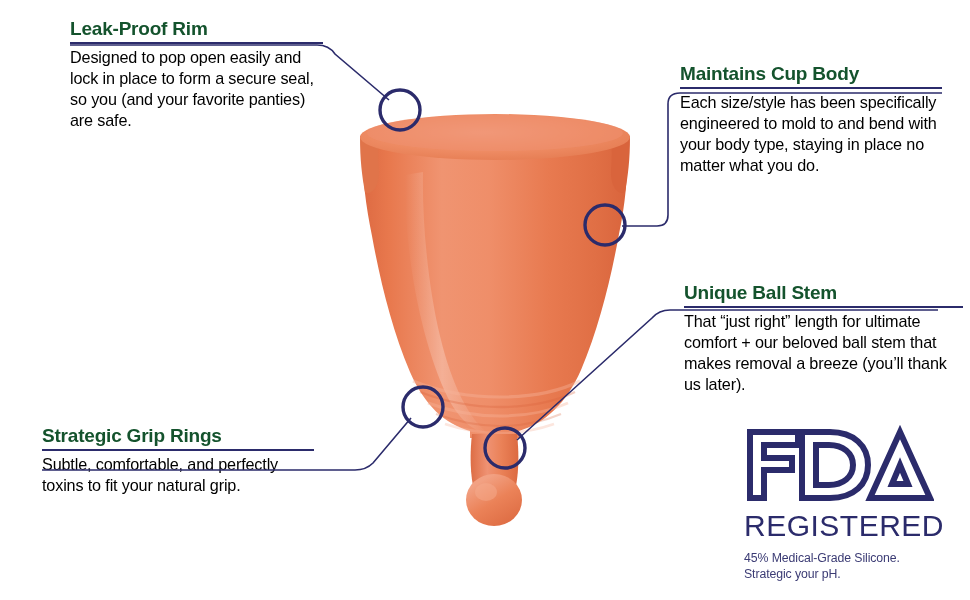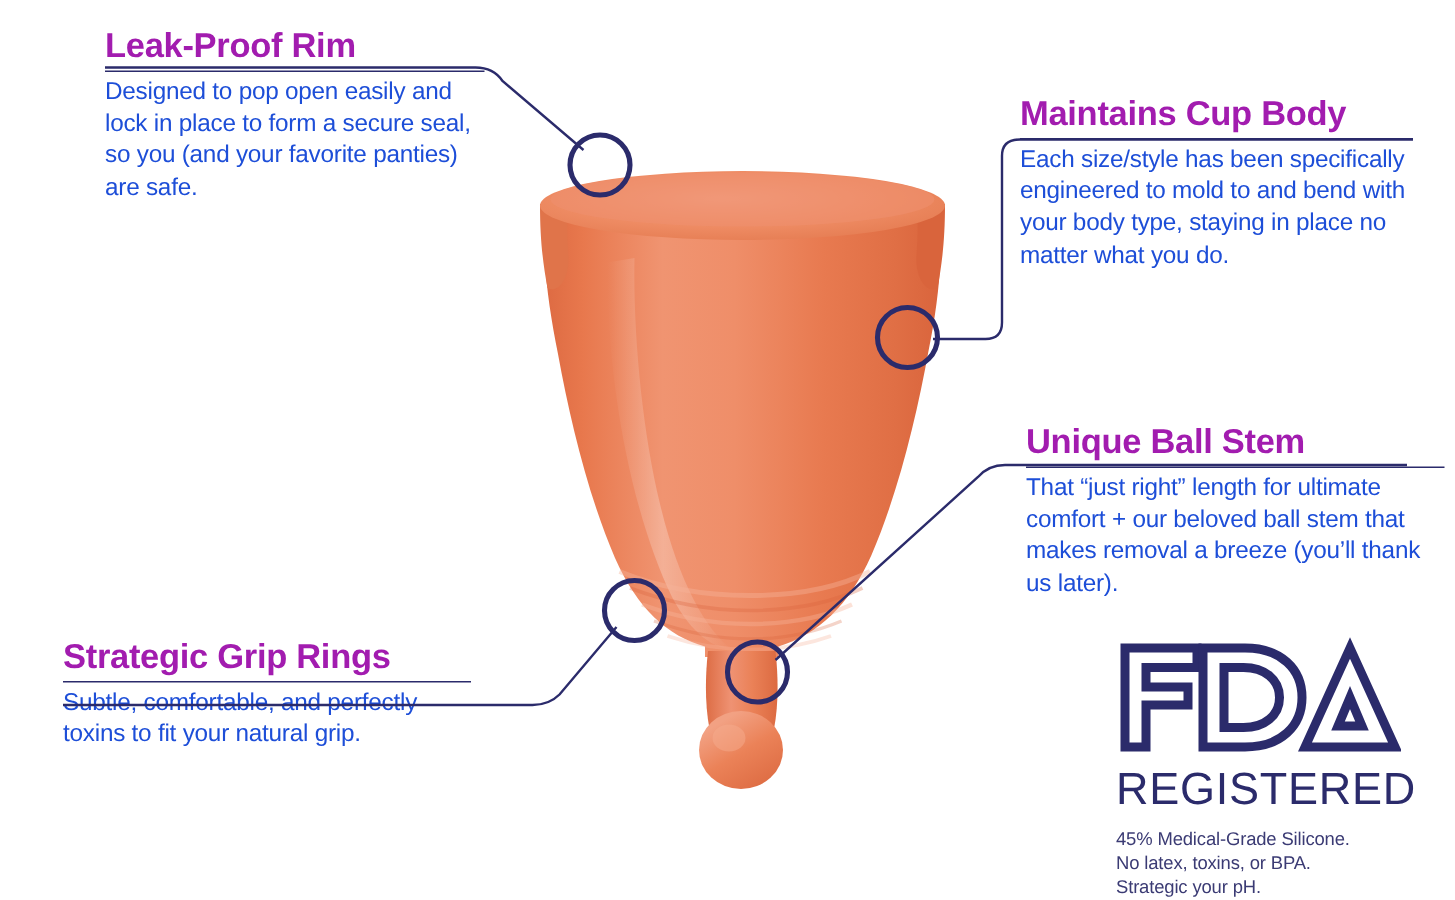--- a/index.html
+++ b/index.html
@@ -9,37 +9,37 @@
     font-family:"Liberation Sans", sans-serif;
     color:#2b2b6b;
     overflow:hidden;
     position:relative;
   }
   #stage{position:relative;width:970px;height:600px;}
 
   
   .callout{position:absolute;}
   .callout .c-title{
-    font-size:23px;
+    font-size:19px;
     font-weight:bold;
     letter-spacing:-0.2px;
-    color:#a21caf;
+    color:#14532d;
     line-height:1.12;
     white-space:nowrap;
   }
   .callout .c-rule{
     height:1.6px;
     background:#2b2b6b;
     margin-top:3px;
     margin-bottom:3px;
   }
   .callout .c-body{
     font-size:16.2px;
     line-height:1.30;
-    color:#1d4ed8;
+    color:#000000;
     letter-spacing:-0.15px;
   }
 
   #callout-leak-proof-rim{left:70px;top:18px;width:253px;}
   #callout-customized-cup-body{left:680px;top:63px;width:262px;}
   #callout-unique-ball-stem{left:684px;top:282px;width:279px;}
   #callout-strategic-grip-rings{left:42px;top:425px;width:272px;}
 
   
   #leader-layer,#cup-layer,#marker-layer{
@@ -223,18 +223,17 @@
                  M 72 21 L 72 61 L 85 61 C 99 61, 109 53, 109 41
                  C 109 29, 99 21, 85 21 Z"></path>
 
         <path d="M 126 74 L 156 8 L 186 74 Z
                  M 148 60 L 164 60 L 156 41 Z"></path>
       </g>
     </svg>
     <div id="fda-registered-word">REGISTERED</div>
     <div id="fda-fineprint">
       <div>45% Medical-Grade Silicone.</div>
-      <div>No latex, toxins, or BPA.</div>
       <div>Strategic your pH.</div>
     </div>
   </div>
 
 </div>
 
 </body></html>

